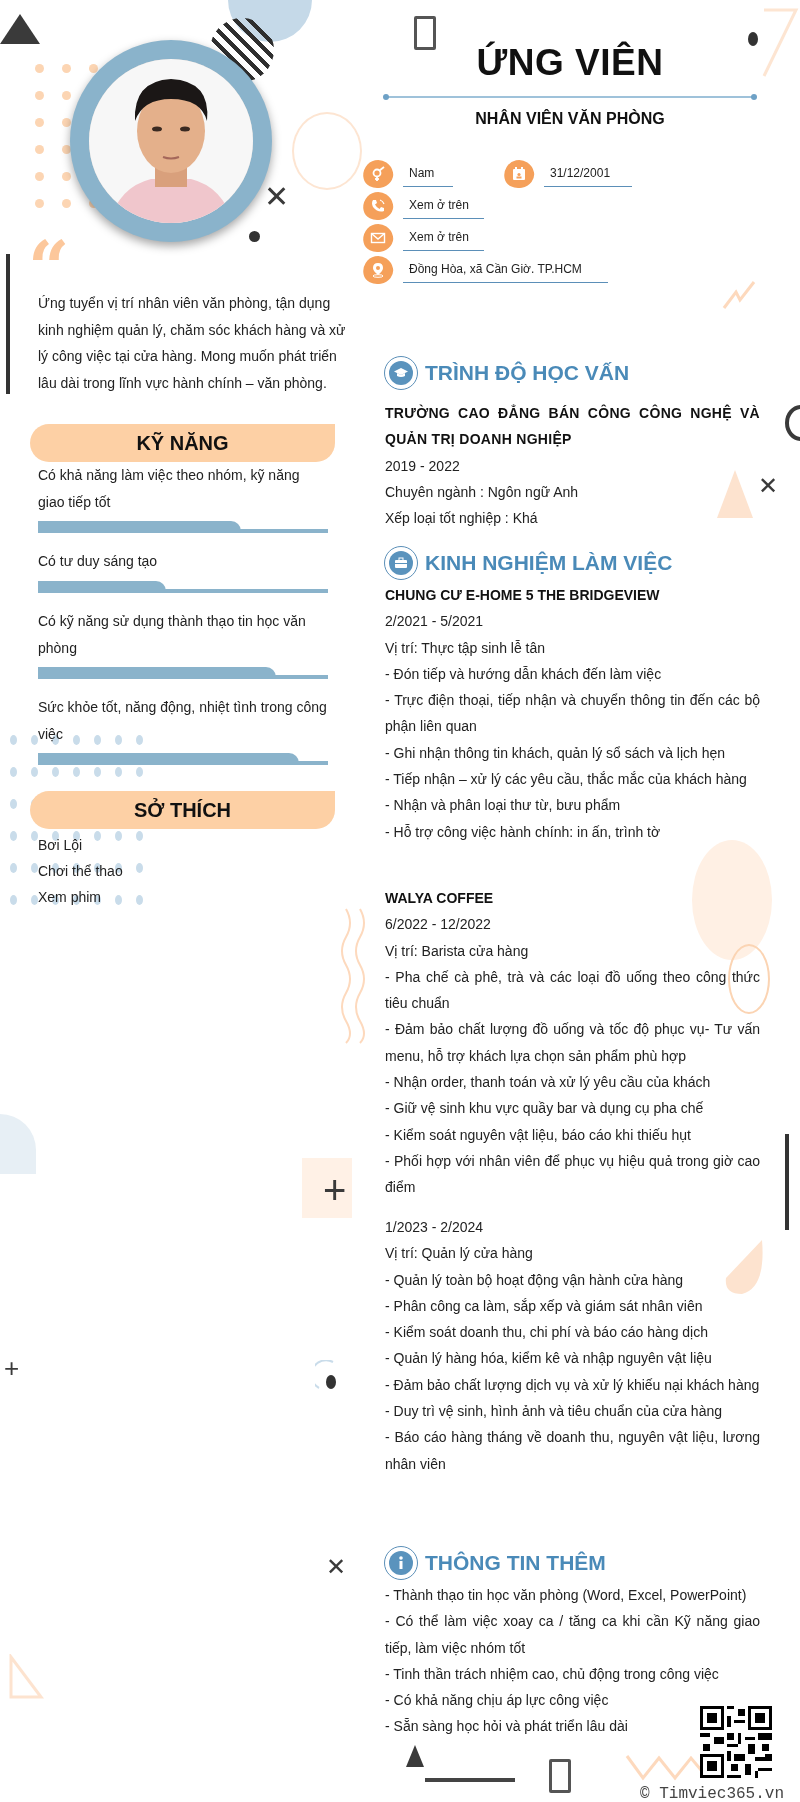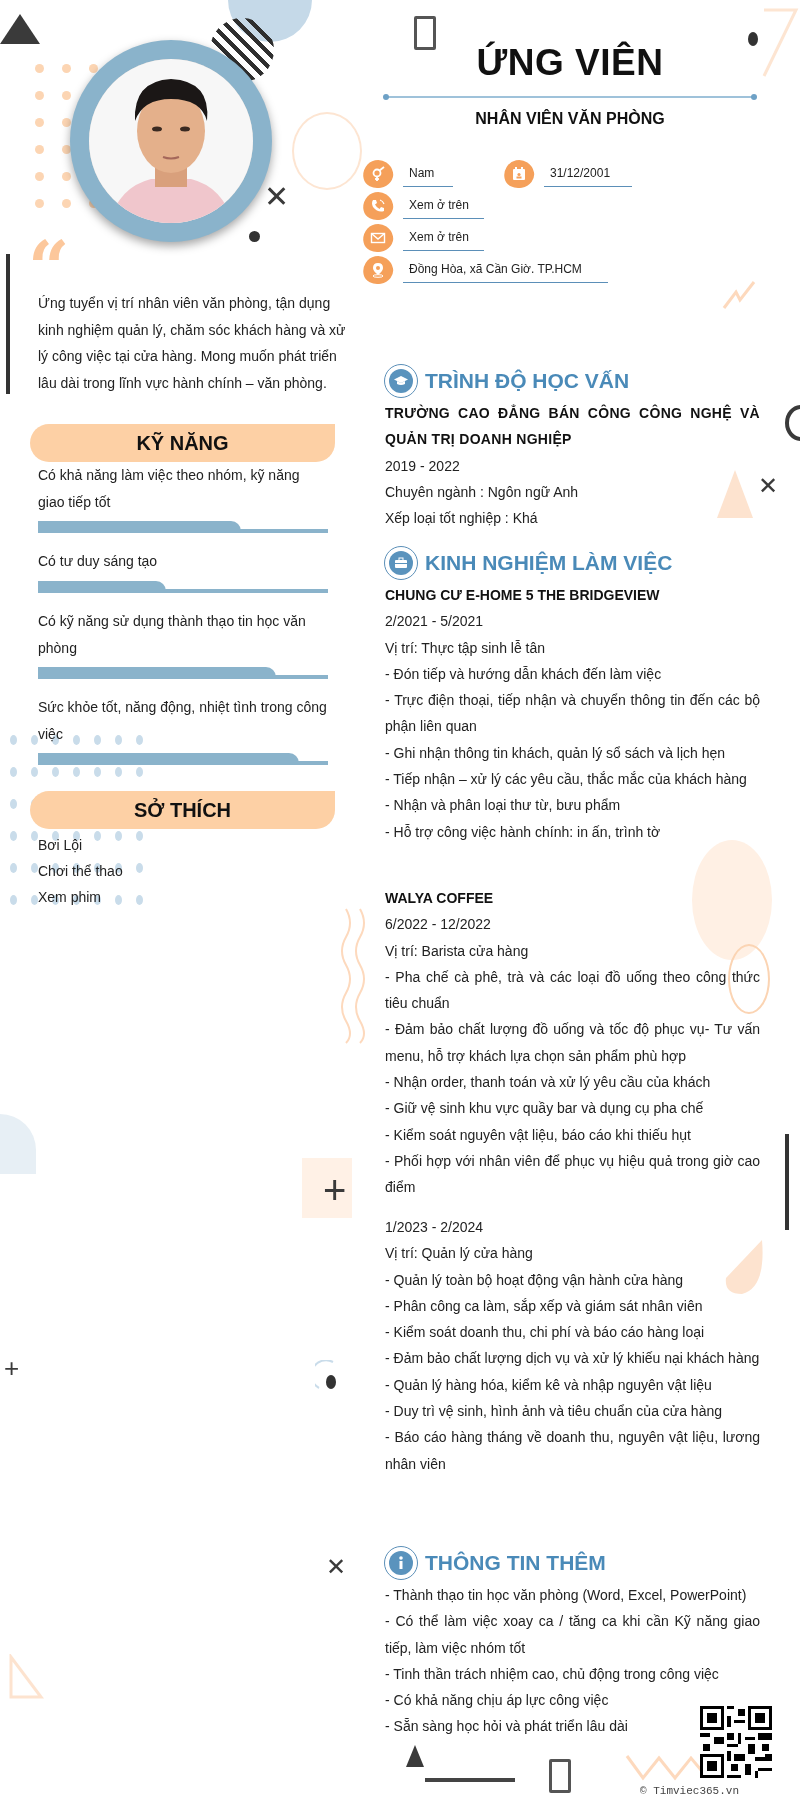--- a/index.html
+++ b/index.html
@@ -63,21 +63,21 @@
   .sec-head { position: absolute; left: 384px; display: flex; align-items: center; }
   .sec-head .hic { width: 34px; height: 34px; border-radius: 50%; border: 1.5px solid #5b8fb8; display:flex; align-items:center; justify-content:center; margin-right: 7px; }
   .sec-head .hic .core { width: 24px; height: 24px; border-radius: 50%; background: #5a93bd; display:flex; align-items:center; justify-content:center; }
   .sec-head .label { font-size: 21px; font-weight: bold; color: #4a8ab8; }
 
   .block { position: absolute; left: 385px; width: 375px; font-size: 14px; line-height: 26.3px; color: #222; }
   .block .strong { font-weight: bold; color: #111; }
   .block .just { text-align: justify; }
 
   .qr { position: absolute; left: 700px; top: 1706px; width: 72px; height: 72px; }
-  .copyright { position: absolute; left: 640px; top: 1785px; font-family: "Liberation Mono", monospace; font-size: 11px; color: #444; }
+  .copyright { position: absolute; left: 640px; top: 1785px; font-family: "Liberation Mono", monospace; font-size: 16px; color: #444; }
 </style>
 </head>
 <body>
 
 <div class="page">
 
   <div class="deco tri-dark" style="left:0;top:14px;"></div>
   <div class="deco semi-blue" style="left:228px;top:0;"></div>
   <div class="deco stripes" style="left:210px;top:18px;"></div>
   <div class="deco dot-grid-orange" style="left:35px;top:64px;">
@@ -299,21 +299,21 @@
     <div class="ic">
       <svg width="16" height="16" viewBox="0 0 16 16">
           <path d="M8 1 Q13 1 13 6 Q13 9 8 13 Q3 9 3 6 Q3 1 8 1Z" fill="#fff"></path>
           <circle cx="8" cy="6" r="2" fill="#f5a05a"></circle>
           <ellipse cx="8" cy="14" rx="5" ry="1.3" fill="none" stroke="#fff" stroke-width="1"></ellipse>
         </svg>
     </div>
     <div class="val" style="width:205px;">Đồng Hòa, xã Cần Giờ. TP.HCM</div>
   </div>
 
-  <div class="sec-head" style="top:364px;">
+  <div class="sec-head" style="top:356px;">
     <div class="hic">
         <div class="core">
       <svg width="16" height="12" viewBox="0 0 16 12">
             <polygon points="8,1 15,4.5 8,8 1,4.5" fill="#fff"></polygon>
             <path d="M4 6 L4 9 Q8 11 12 9 L12 6 L8 8Z" fill="#fff"></path>
           </svg>
     </div>
       </div>
     <span class="label">TRÌNH ĐỘ HỌC VẤN</span>
   </div>
@@ -359,23 +359,23 @@
     <div class="just">- Giữ vệ sinh khu vực quầy bar và dụng cụ pha chế</div>
     <div class="just">- Kiểm soát nguyên vật liệu, báo cáo khi thiếu hụt</div>
     <div class="just">- Phối hợp với nhân viên để phục vụ hiệu quả trong giờ cao điểm</div>
   </div>
 
   <div class="block" style="top:1214px;">
     <div>1/2023 - 2/2024</div>
     <div>Vị trí: Quản lý cửa hàng</div>
     <div class="just"> - Quản lý toàn bộ hoạt động vận hành cửa hàng</div>
     <div class="just">- Phân công ca làm, sắp xếp và giám sát nhân viên</div>
-    <div class="just">- Kiểm soát doanh thu, chi phí và báo cáo hàng loại</div>
+    <div class="just">- Kiểm soát doanh thu, chi phí và báo cáo hàng dịch</div>
+    <div class="just">- Quản lý hàng hóa, kiểm kê và nhập nguyên vật liệu</div>
     <div class="just">- Đảm bảo chất lượng dịch vụ và xử lý khiếu nại khách hàng</div>
-    <div class="just">- Quản lý hàng hóa, kiểm kê và nhập nguyên vật liệu</div>
     <div class="just">- Duy trì vệ sinh, hình ảnh và tiêu chuẩn của cửa hàng</div>
     <div class="just">- Báo cáo hàng tháng về doanh thu, nguyên vật liệu, lương nhân viên</div>
   </div>
 
   <div class="sec-head" style="top:1546px;">
     <div class="hic">
         <div class="core">
       <svg width="8" height="14" viewBox="0 0 8 14">
             <circle cx="4" cy="2" r="1.8" fill="#fff"></circle>
             <rect x="2.5" y="5" width="3" height="8" fill="#fff"></rect>

